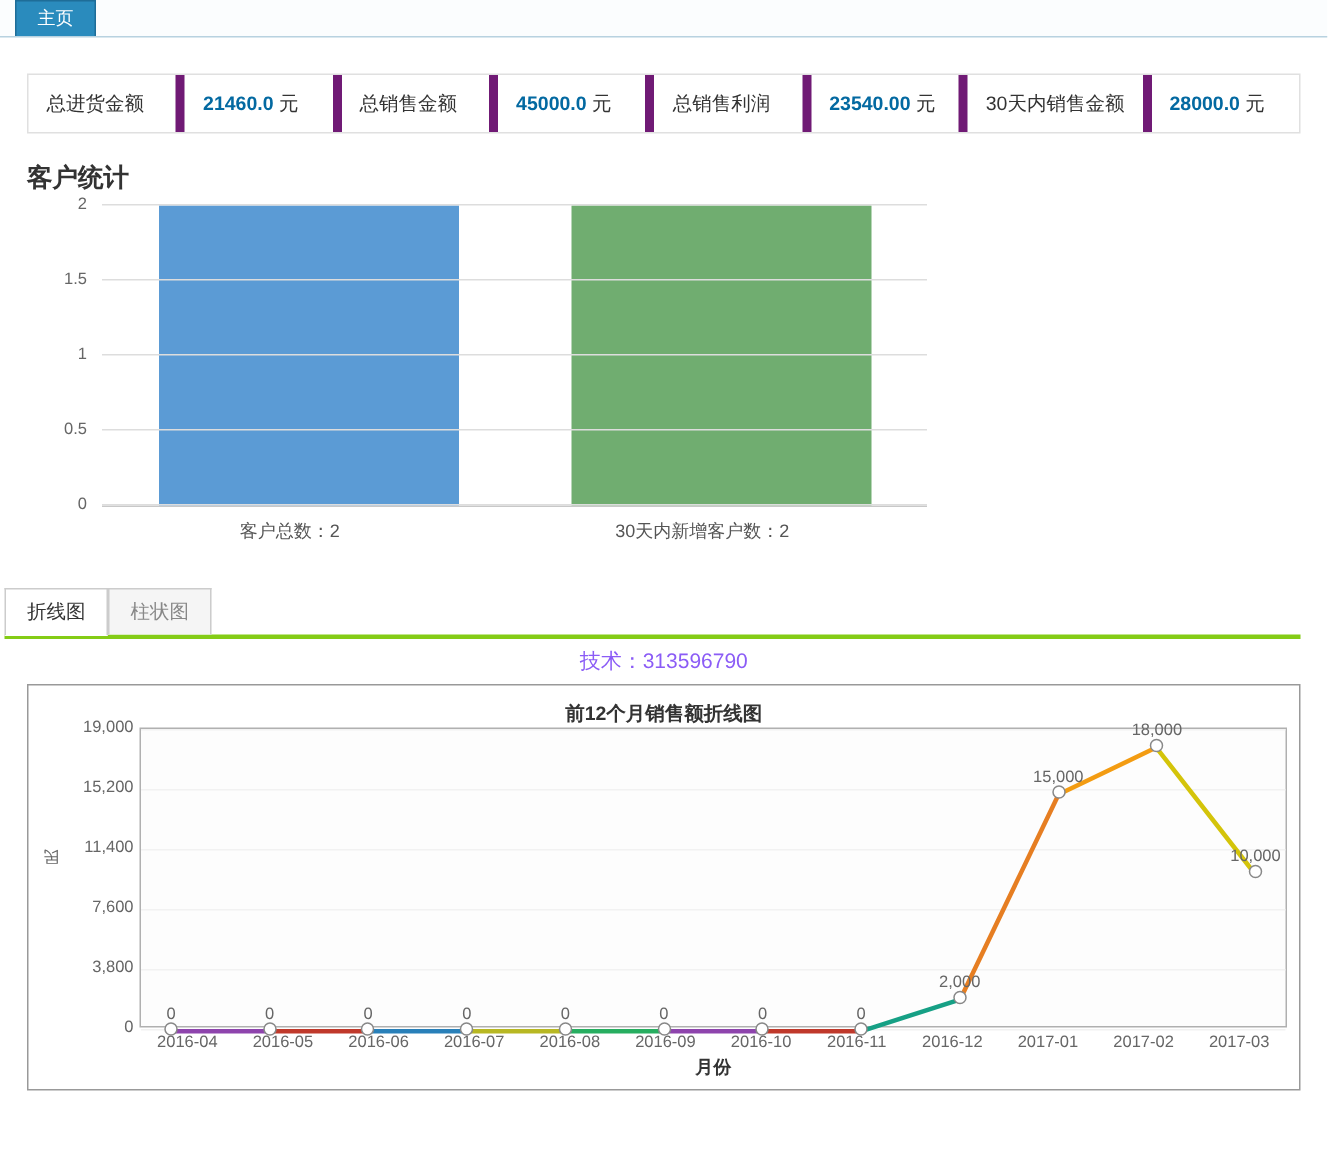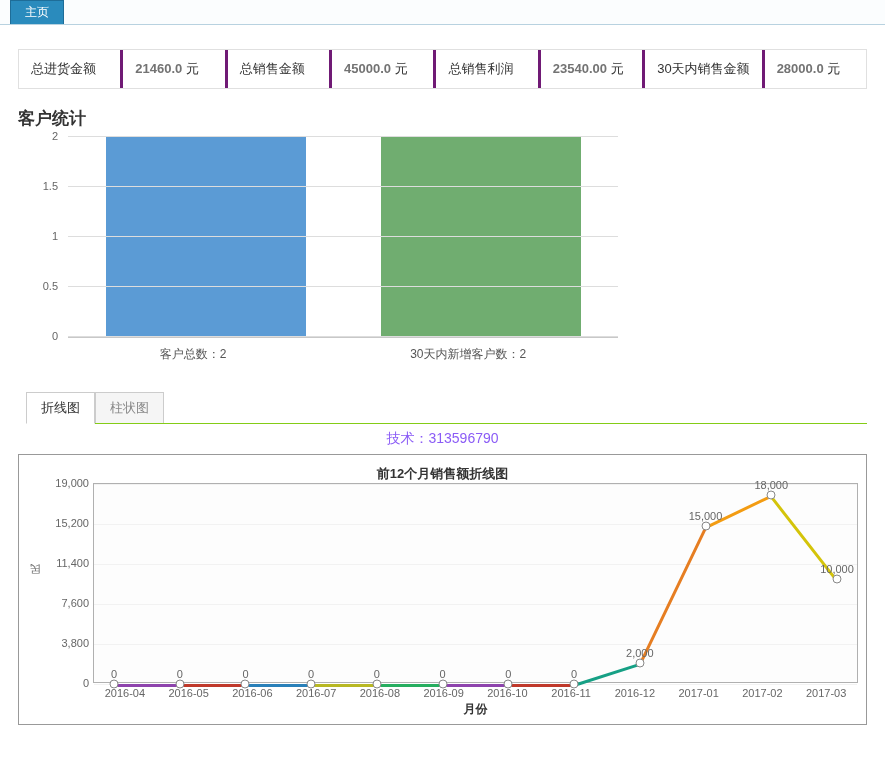--- a/index.html
+++ b/index.html
@@ -15,41 +15,41 @@
   .topbar .tab {
     display:inline-block; background:#2a8bbd; color:#fff;
     padding:3px 14px; font-size:12px;
     border-top:1px solid #1e6d98; border-left:1px solid #1e6d98; border-right:1px solid #1e6d98;
   }
 
   
   .stats { margin:24px 18px 0 18px; border:1px solid #e0e0e0; display:flex; }
   .stats .cell {
     flex:1; padding:10px 12px; font-size:13px;
-    border-right:3px solid #701a75; white-space:nowrap;
+    border-right:6px solid #701a75; white-space:nowrap;
   }
   .stats .cell:last-child{border-right:none;}
-  .stats .val { color:#737373; font-weight:bold; }
+  .stats .val { color:#0369a1; font-weight:bold; }
 
   h2.section { margin:18px 18px 8px 18px; font-size:17px; font-weight:bold; }
 
   
   .barwrap { margin:0 18px; }
   .barchart {
     position:relative; height:200px; border-bottom:1px solid #c8c8c8;
     margin-left:50px; width:550px;
   }
   .barchart .grid { position:absolute; left:0; right:0; border-top:1px solid #ddd; font-size:11px; }
   .barchart .grid span { position:absolute; left:-40px; top:-7px; width:30px; text-align:right; color:#666;}
   .barchart .bars { position:absolute; left:0; right:0; bottom:0; top:0; display:flex; justify-content:space-around; align-items:flex-end; }
   .barchart .bar { width:200px; }
   .barlabels { margin-left:50px; width:550px; display:flex; justify-content:space-around; margin-top:8px; color:#555;}
 
   
-  .tabs2 { margin:28px 18px 0 26px; border-bottom:1px solid #84cc16; }
+  .tabs2 { margin:28px 18px 0 3px; border-bottom:3px solid #84cc16; }
   .tabs2 .t {
     display:inline-block; padding:6px 14px; font-size:13px;
     border:1px solid #ccc; border-bottom:none; background:#f5f5f5; color:#888;
     cursor:pointer; position:relative; top:1px;
   }
   .tabs2 .t.active { background:#fff; color:#333; border-bottom:1px solid #fff;}
 
   .watermark { text-align:center; color:#8b5cf6; font-size:14px; margin-top:6px;}
 
   

